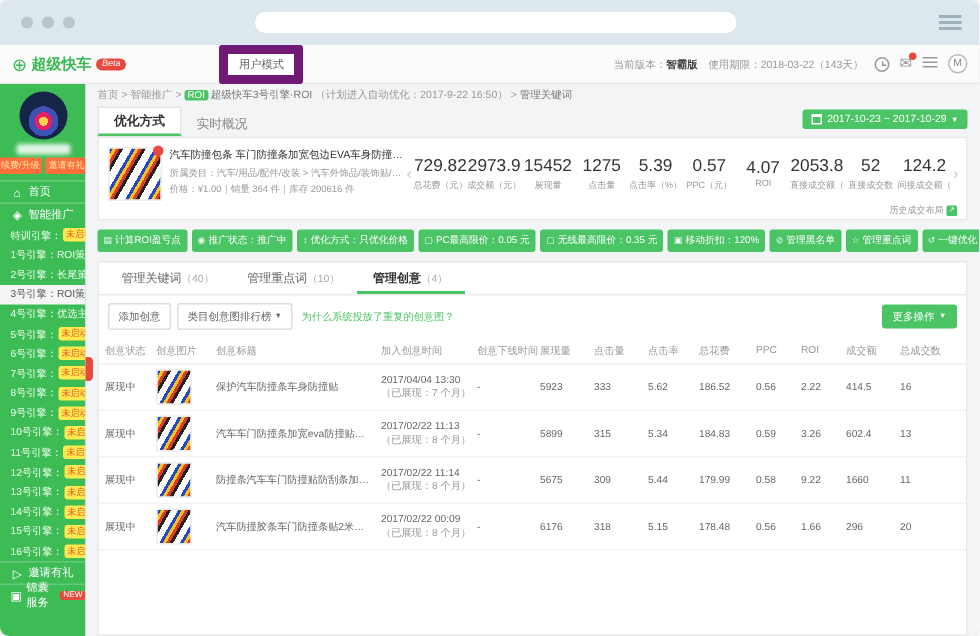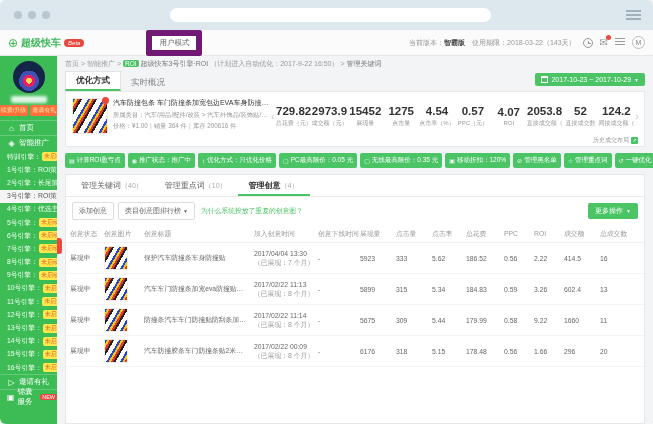--- a/index.html
+++ b/index.html
@@ -67,21 +67,21 @@
   .stats-card { margin:0 8px; background:#fff; border:1px solid #e7e7e7; display:flex; align-items:center; padding:6px 4px 12px 6px; position:relative; }
   .product { display:flex; gap:5px; width:198px; flex-shrink:0; }
   .p-thumb { width:36px; height:36px; border:1px solid #eee; position:relative; flex-shrink:0;
     background:repeating-linear-gradient(120deg,#2446c7 0 2px,#f5c51c 2px 4px,#e0392b 4px 6px,#222 6px 8px,#fff 8px 13px); }
   .p-thumb::after { content:''; position:absolute; top:-2px; right:-2px; width:7px; height:7px; background:#e8483d; border-radius:50%; }
   .p-info { overflow:hidden; }
   .p-title { font-size:7px; color:#333; white-space:nowrap; overflow:hidden; text-overflow:ellipsis; }
   .p-sub { font-size:6.3px; color:#999; margin-top:2.5px; white-space:nowrap; overflow:hidden; text-overflow:ellipsis; }
   .car-arrow { color:#ccc; font-size:11px; padding:0 1px; flex-shrink:0; }
   .stat { flex:1; text-align:center; overflow:hidden; }
-  .stat-val { font-size:11.5px; font-weight:bold; color:#333; }
+  .stat-val { font-size:11.5px; font-weight:normal; color:#333; }
   .stat-label { font-size:6px; color:#999; margin-top:2px; white-space:nowrap; }
   .history { position:absolute; right:6px; bottom:1px; font-size:6px; color:#999; display:flex; gap:2px; align-items:center; }
   .history-ic { width:7px; height:7px; background:#4bc466; color:#fff; font-size:5px; line-height:7px; text-align:center; border-radius:1px; }
 
   .toolbar { display:flex; gap:3px; margin:6px 8px; }
   .tb-btn { background:#4bc466; color:#fff; font-size:6.5px; padding:3px 4px; border-radius:2px; white-space:nowrap; display:flex; align-items:center; gap:2px; }
   .tb-ic { font-size:6px; opacity:.9; }
 
   .panel { margin:0 8px; background:#fff; border:1px solid #e7e7e7; flex:1; overflow:hidden; }
   .panel-tabs { display:flex; border-bottom:1px solid #eaeaea; height:22px; align-items:stretch; padding:0 4px; }
@@ -278,21 +278,21 @@
           </div>
         <div class="stat">
             <div class="stat-val">15452</div>
             <div class="stat-label">展现量</div>
           </div>
         <div class="stat">
             <div class="stat-val">1275</div>
             <div class="stat-label">点击量</div>
           </div>
         <div class="stat">
-            <div class="stat-val">4.54</div>
+            <div class="stat-val">5.39</div>
             <div class="stat-label">点击率（%）</div>
           </div>
         <div class="stat">
             <div class="stat-val">0.57</div>
             <div class="stat-label">PPC（元）</div>
           </div>
         <div class="stat">
             <div class="stat-val">4.07</div>
             <div class="stat-label">ROI</div>
           </div>

